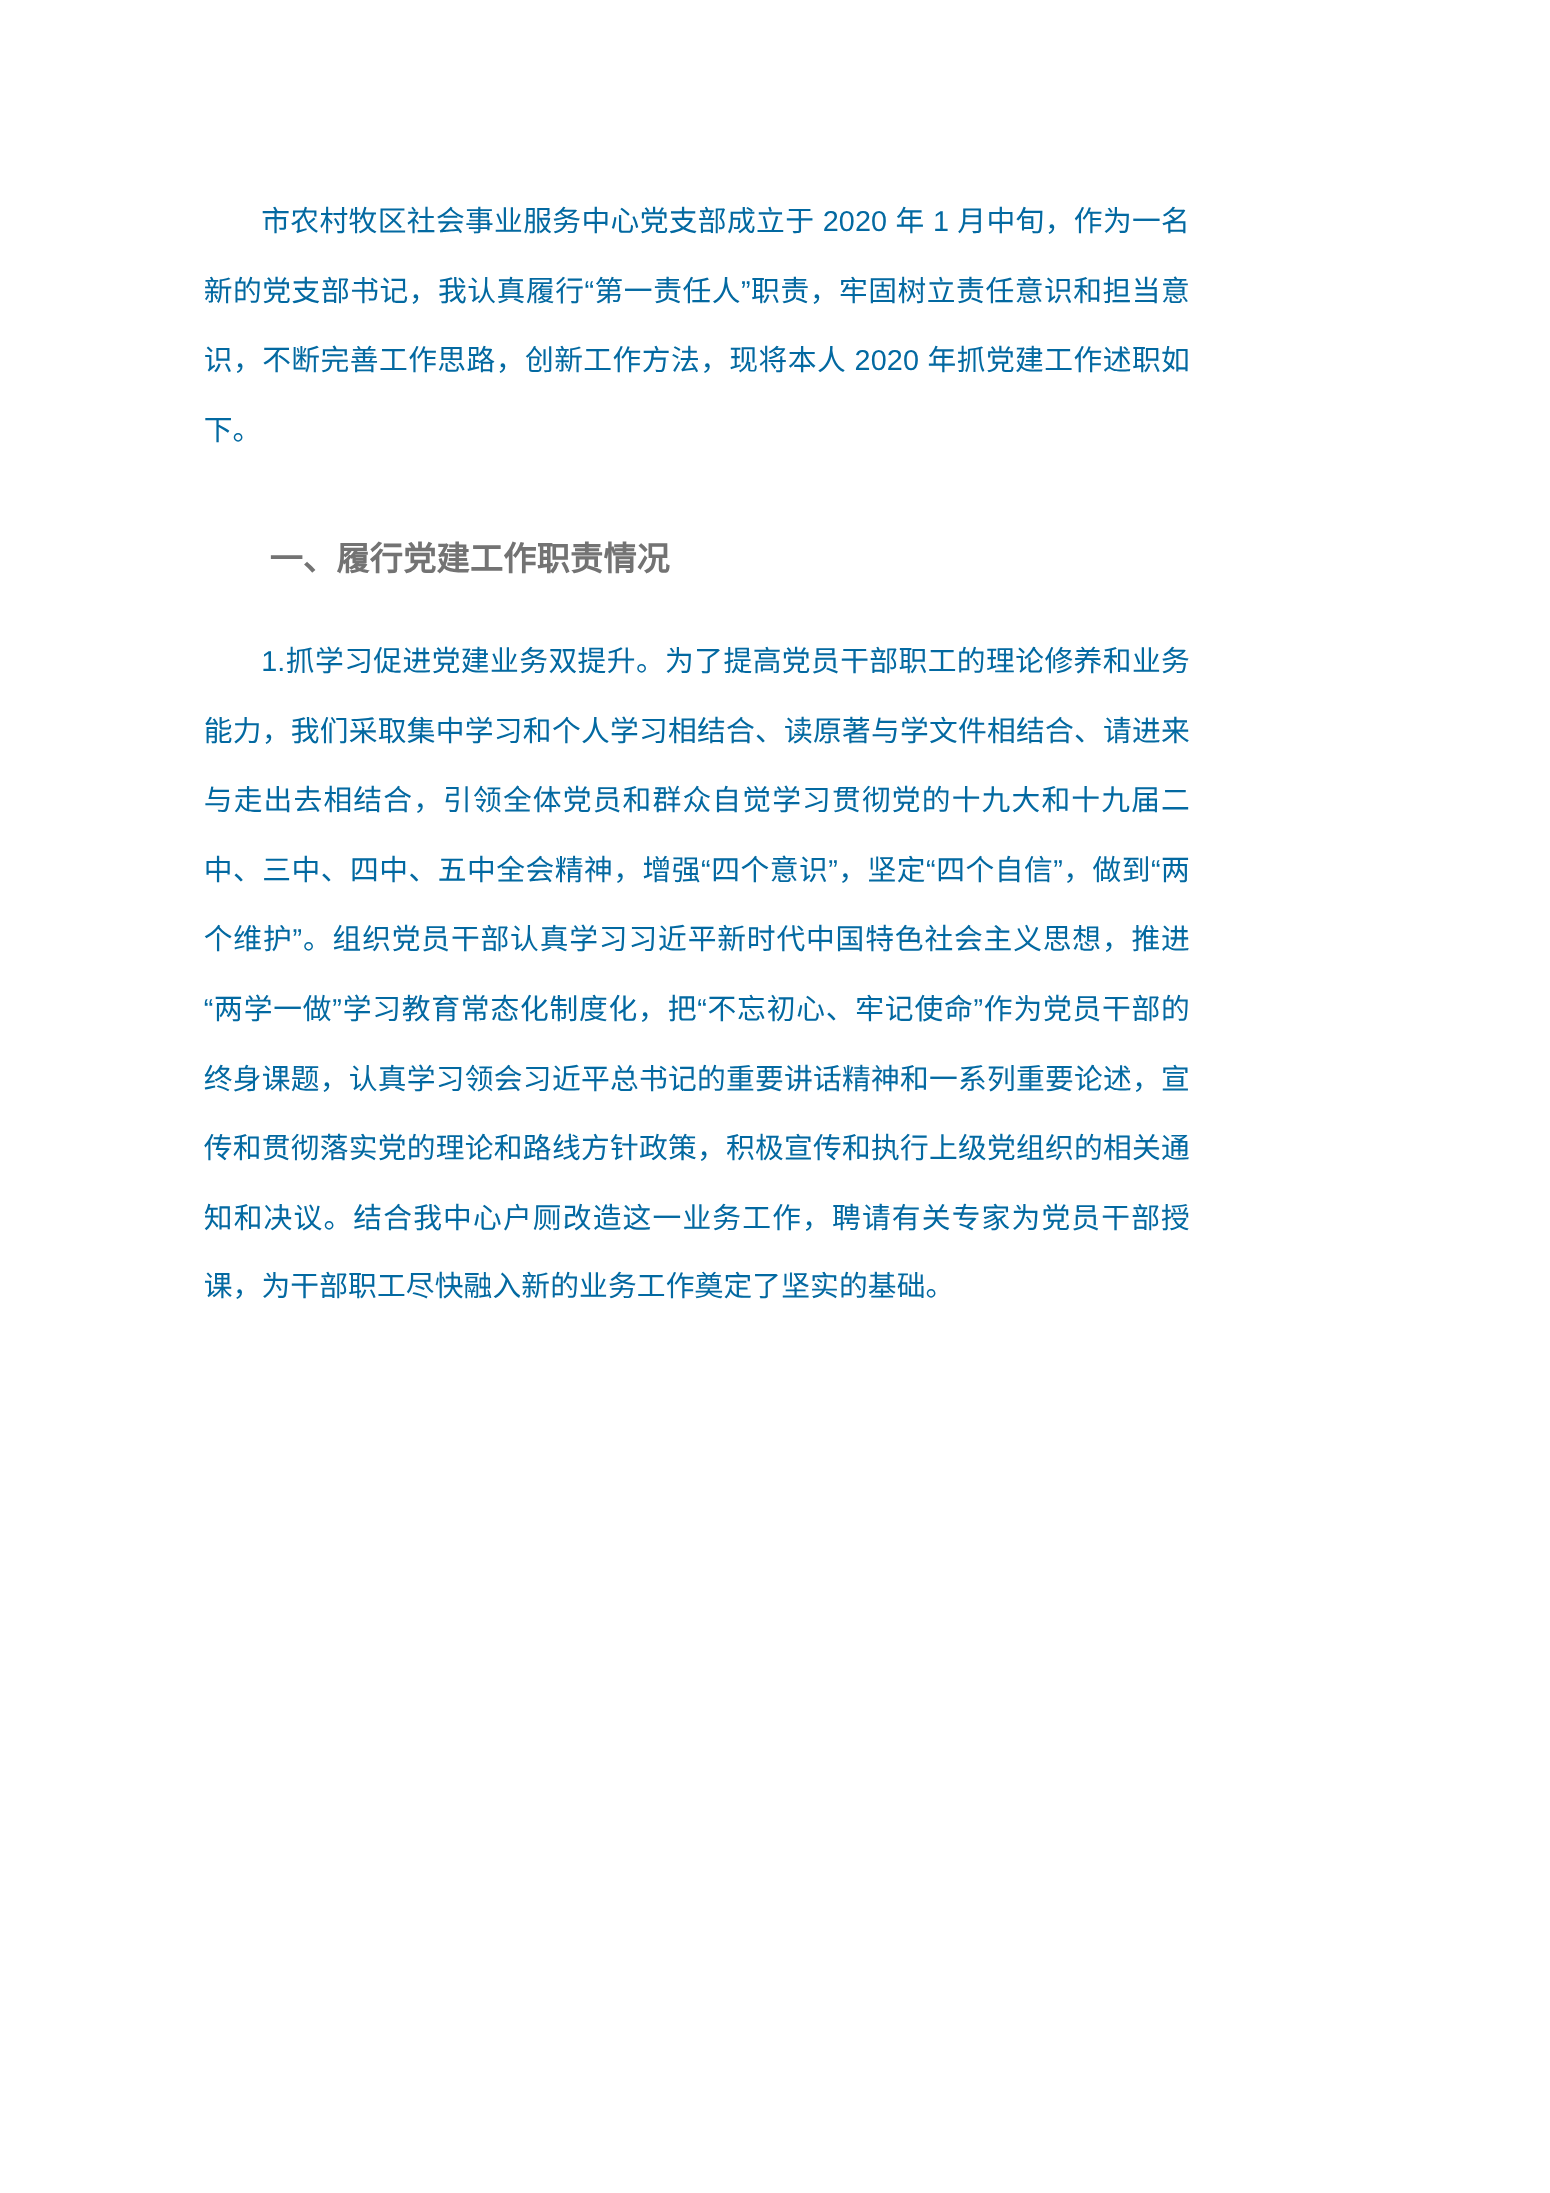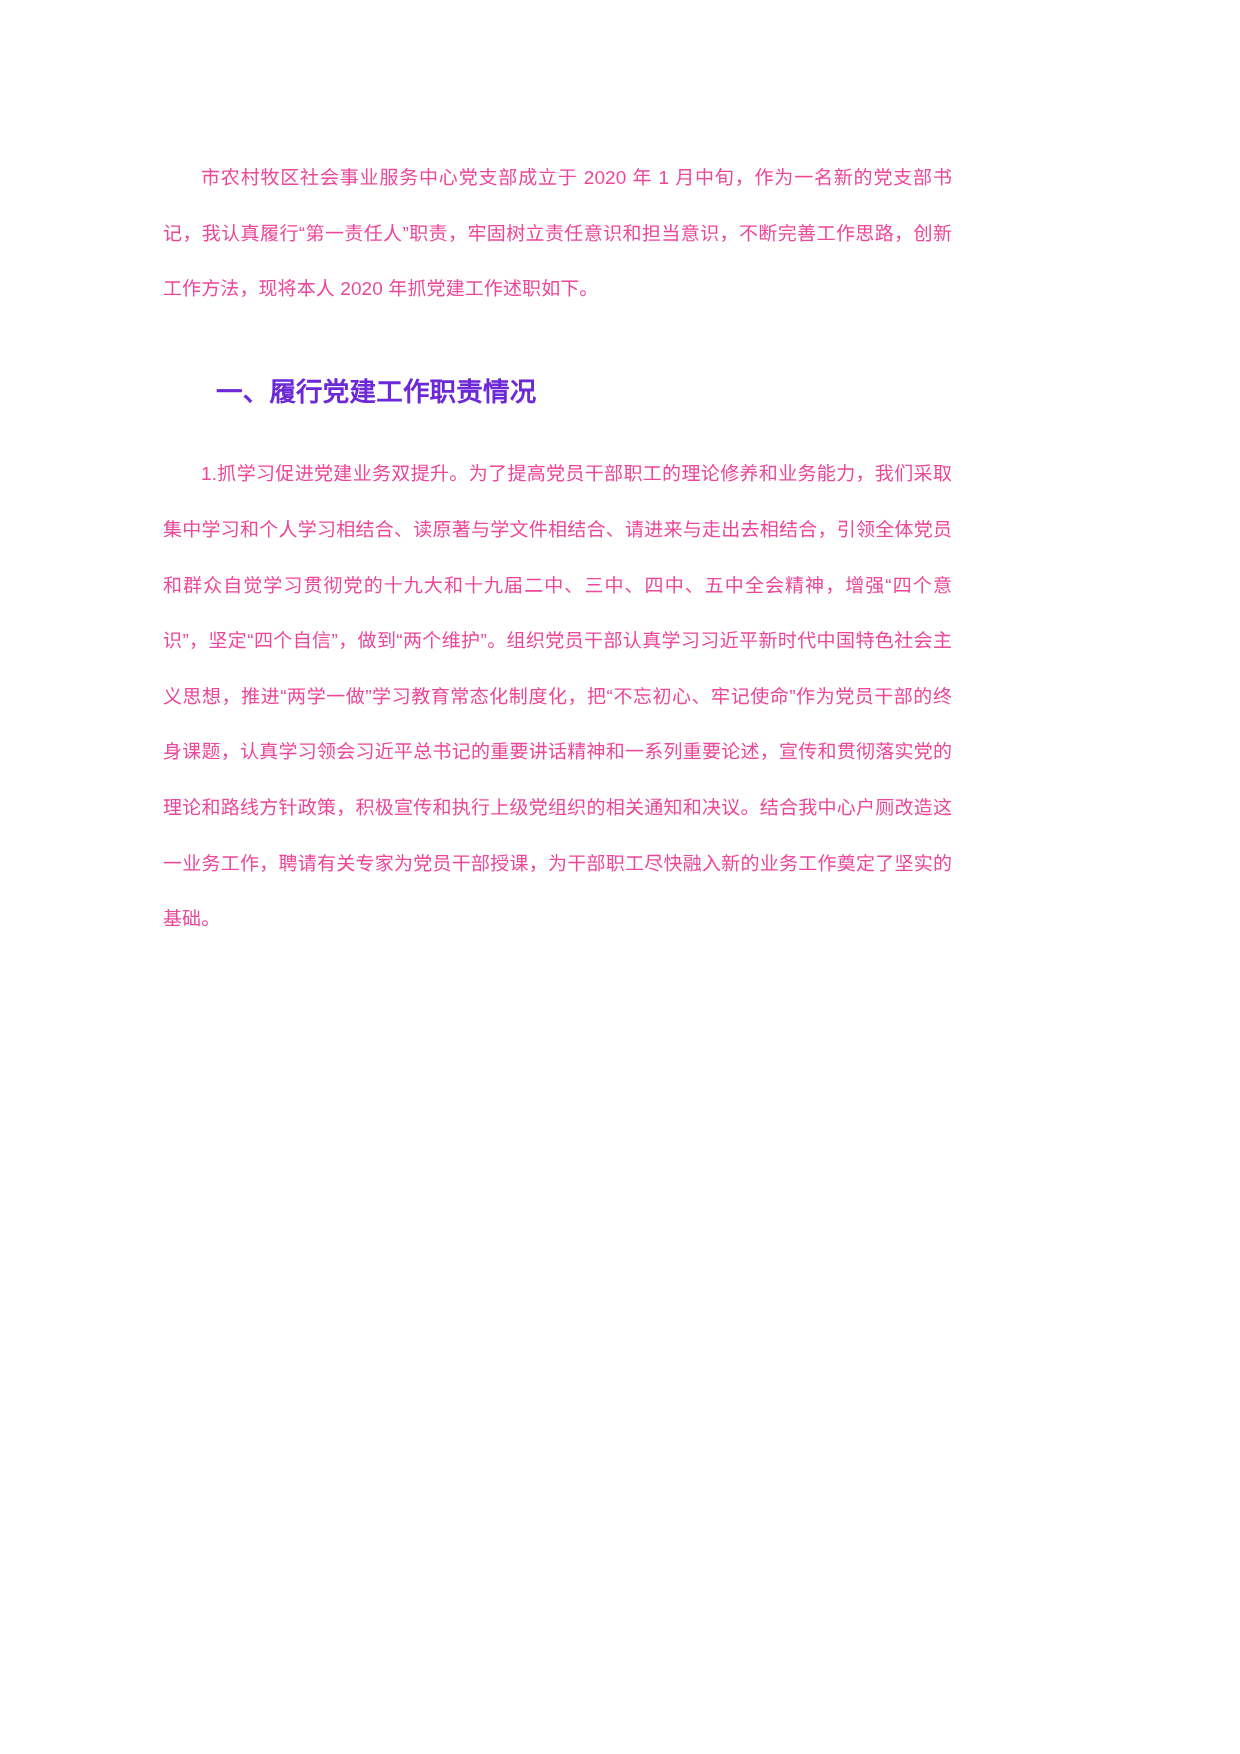--- a/index.html
+++ b/index.html
@@ -22,33 +22,33 @@
     background: #ffffff;
     box-sizing: border-box;
     padding: 150px 280px 0 163px;
   }
   .doc-body {
     width: 797px;
   }
   p.para {
     margin: 0 8px 0 0;
     padding: 0;
-    color: #ec4899;
-    font-size: 19px;
+    color: #0369a1;
+    font-size: 23px;
     line-height: 55.6px;
     text-align: justify;
     text-justify: inter-ideograph;
     letter-spacing: 0.1px;
     text-indent: 2em;
     word-break: break-all;
   }
   h2.heading {
     margin: 26px 0 26px 0;
     padding: 0;
-    color: #6d28d9;
+    color: #737373;
     font-size: 26.5px;
     line-height: 55.6px;
     font-weight: bold;
     text-indent: 2em;
     letter-spacing: 0.2px;
   }
   .gap-after-intro { height: 22px; }
   .gap-small { height: 20px; }
 </style>
 </head>

